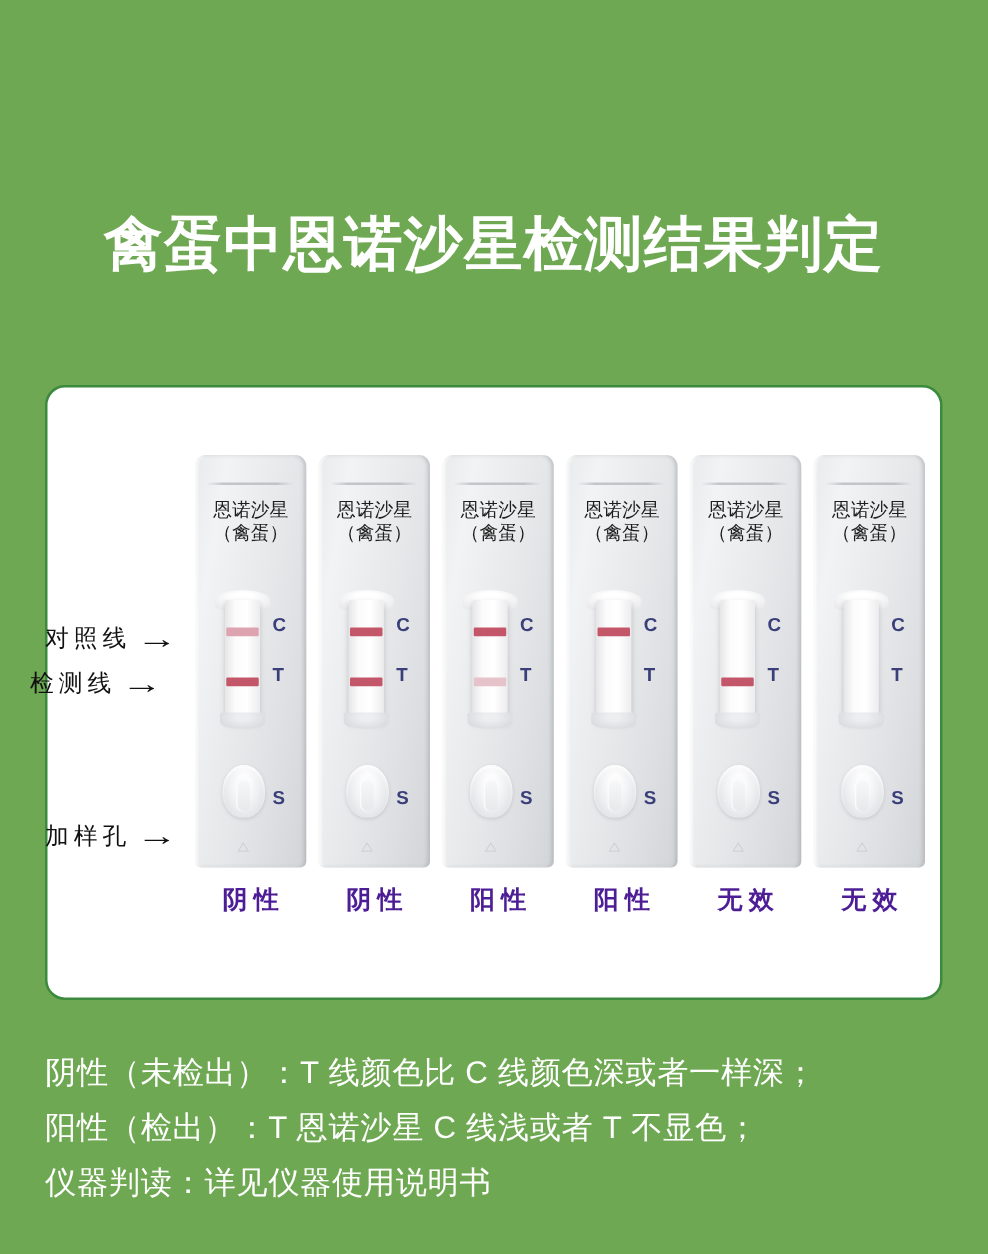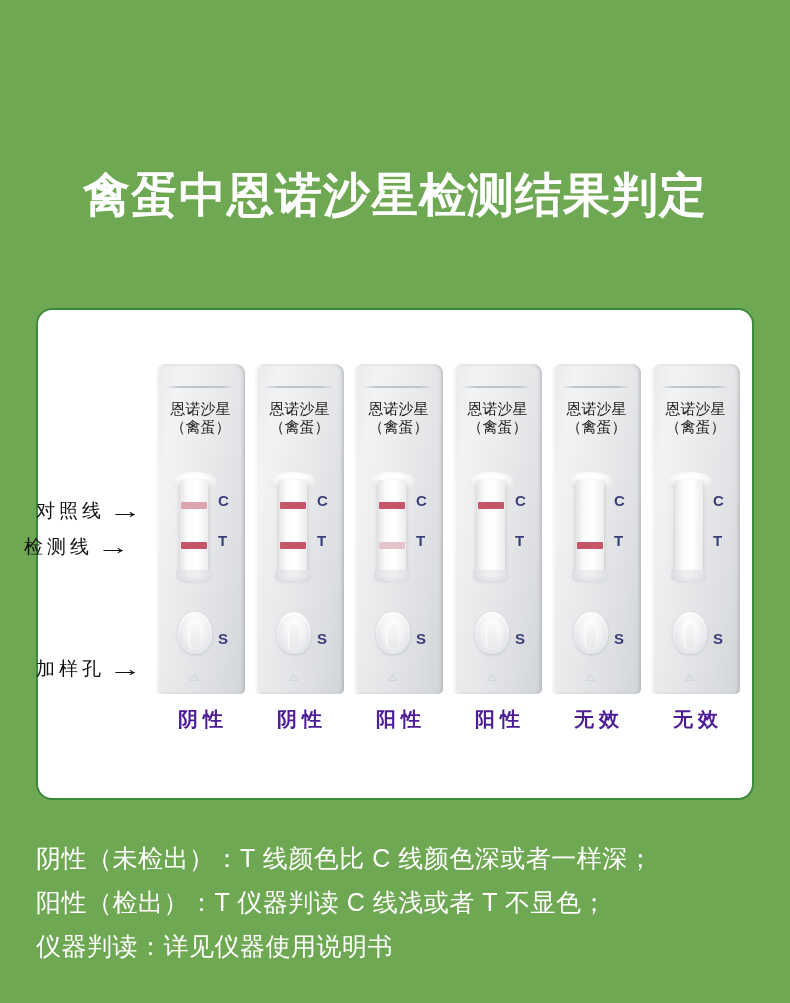--- a/index.html
+++ b/index.html
@@ -359,15 +359,15 @@
         <div class="well"></div>
         <div class="lbl s">S</div>
         <div class="chevron">△</div>
       </div>
       <div class="result-label">无效</div>
     </div>
   </div>
 
 <div class="legend" id="legend">
     <div class="legend-line">阴性（未检出）：T 线颜色比 C 线颜色深或者一样深；</div>
-    <div class="legend-line">阳性（检出）：T 仪器判读 C 线浅或者 T 不显色；</div>
+    <div class="legend-line">阳性（检出）：T 恩诺沙星 C 线浅或者 T 不显色；</div>
     <div class="legend-line">仪器判读：详见仪器使用说明书</div>
   </div>
 
 </body></html>

